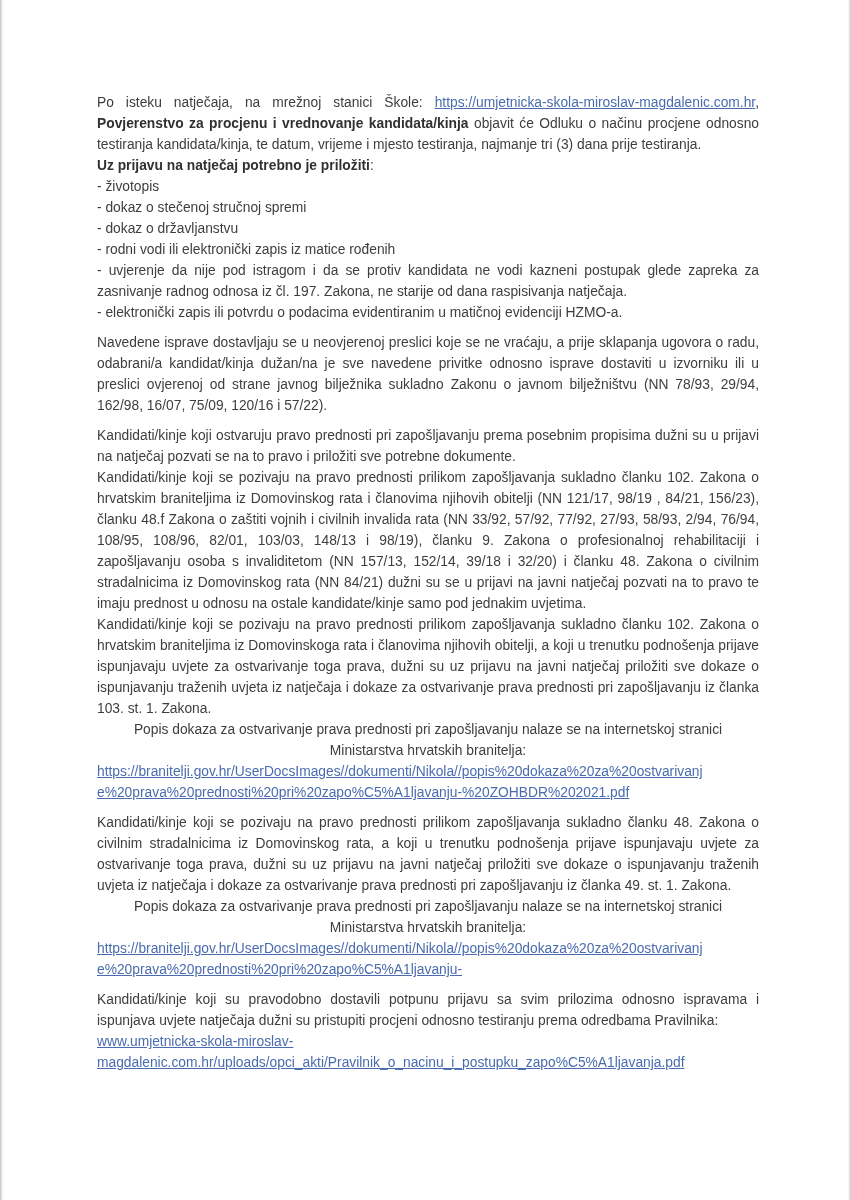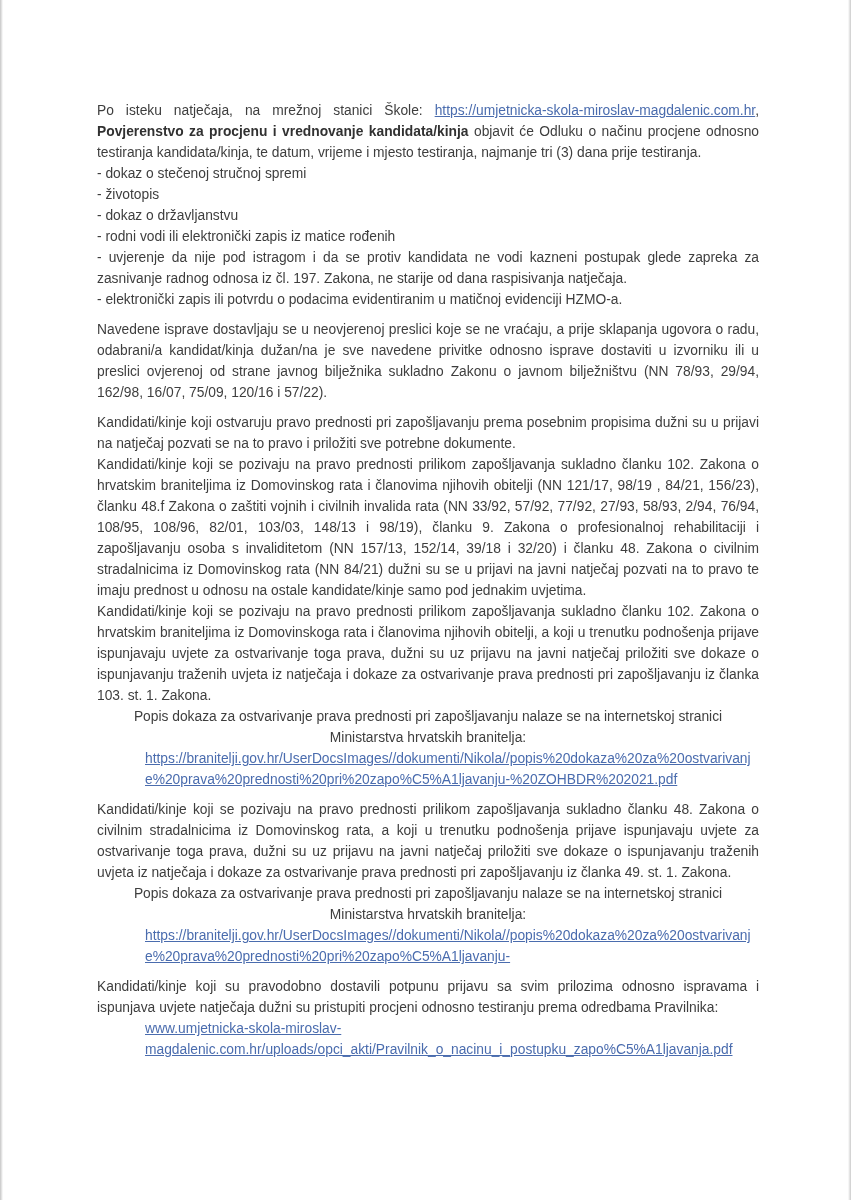--- a/index.html
+++ b/index.html
@@ -8,54 +8,55 @@
     background:#ffffff;
     position:relative;
     font-family:"Liberation Sans", sans-serif;
     overflow:hidden;
   }
   .scan-edge { position:absolute; top:0; bottom:0; width:3px; }
   .scan-edge.left  { left:0;  background:linear-gradient(to right,#c6c6c6,#ededed 70%,#ffffff); }
   .scan-edge.right { right:0; background:linear-gradient(to left,#cccccc,#efefef 70%,#ffffff); }
 
   .content {
-    position:absolute; left:97px; top:100px; width:662px;
+    position:absolute; left:97px; top:92px; width:662px;
     color:#3e3e3e;
     font-size:13.8px;
     line-height:21px;
     text-align:justify;
     filter:blur(0.25px);
   }
   p { margin:0; }
   .gap-before { margin-top:9px; }
   .left { text-align:center; }
   b { font-weight:700; color:#313131; }
   .link {
     color:#4a6cae;
     text-decoration:underline;
     text-decoration-color:#4a6cae;
     cursor:pointer;
     word-break:break-all;
   }
   .linkblock { text-align:left; }
-  .linkline { display:block;margin-left:48px; }
+  .linkline { display:block; }
 </style>
 </head>
 <body>
 
 <div class="scan-edge left"></div>
 <div class="scan-edge right"></div>
 
 <div class="content">
 
   <p><span>Po isteku natječaja, na mrežnoj stanici Škole: </span><span class="link">https://umjetnicka-skola-miroslav-magdalenic.com.hr</span><span>, </span><b>Povjerenstvo za procjenu i vrednovanje kandidata/kinja</b><span> objavit će Odluku o načinu procjene odnosno testiranja kandidata/kinja, te datum, vrijeme i mjesto testiranja, najmanje tri (3) dana prije testiranja.</span></p>
 
+  <p><b>Uz prijavu na natječaj potrebno je priložiti</b><span>:</span></p>
 
+  <p class="li">- životopis</p>
   <p class="li">- dokaz o stečenoj stručnoj spremi</p>
-  <p class="li">- životopis</p>
   <p class="li">- dokaz o državljanstvu</p>
   <p class="li">- rodni vodi ili elektronički zapis iz matice rođenih</p>
   <p class="li">- uvjerenje da nije pod istragom i da se protiv kandidata ne vodi kazneni postupak glede zapreka za zasnivanje radnog odnosa iz čl. 197. Zakona, ne starije od dana raspisivanja natječaja.</p>
   <p class="li">- elektronički zapis ili potvrdu o podacima evidentiranim u matičnoj evidenciji HZMO-a.</p>
 
   <p class="gap-before">Navedene isprave dostavljaju se u neovjerenoj preslici koje se ne vraćaju, a prije sklapanja ugovora o radu, odabrani/a kandidat/kinja dužan/na je sve navedene privitke odnosno isprave dostaviti u izvorniku ili u preslici ovjerenoj od strane javnog bilježnika sukladno Zakonu o javnom bilježništvu (NN 78/93, 29/94, 162/98, 16/07, 75/09, 120/16 i 57/22).</p>
 
   <p class="gap-before">Kandidati/kinje koji ostvaruju pravo prednosti pri zapošljavanju prema posebnim propisima dužni su u prijavi na natječaj pozvati se na to pravo i priložiti sve potrebne dokumente.</p>
 
   <p>Kandidati/kinje koji se pozivaju na pravo prednosti prilikom zapošljavanja sukladno članku 102. Zakona o hrvatskim braniteljima iz Domovinskog rata i članovima njihovih obitelji (NN 121/17, 98/19 , 84/21, 156/23), članku 48.f Zakona o zaštiti vojnih i civilnih invalida rata (NN 33/92, 57/92, 77/92, 27/93, 58/93, 2/94, 76/94, 108/95, 108/96, 82/01, 103/03, 148/13 i 98/19), članku 9. Zakona o profesionalnoj rehabilitaciji i zapošljavanju osoba s invaliditetom (NN 157/13, 152/14, 39/18 i 32/20) i članku 48. Zakona o civilnim stradalnicima iz Domovinskog rata (NN 84/21) dužni su se u prijavi na javni natječaj pozvati na to pravo te imaju prednost u odnosu na ostale kandidate/kinje samo pod jednakim uvjetima.</p>

